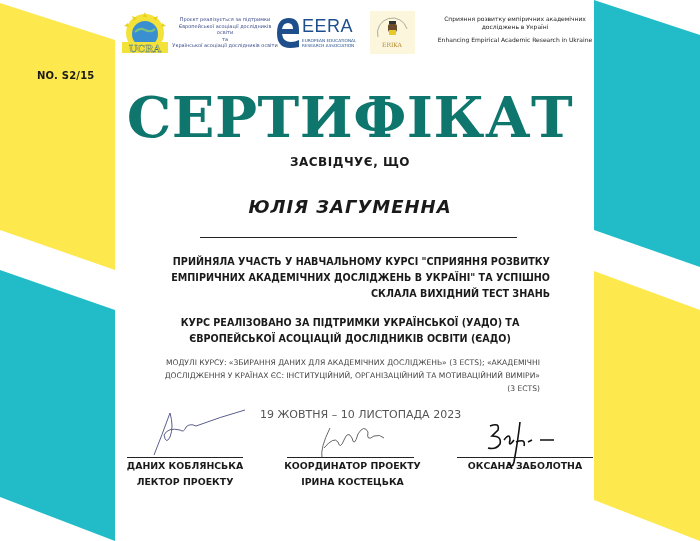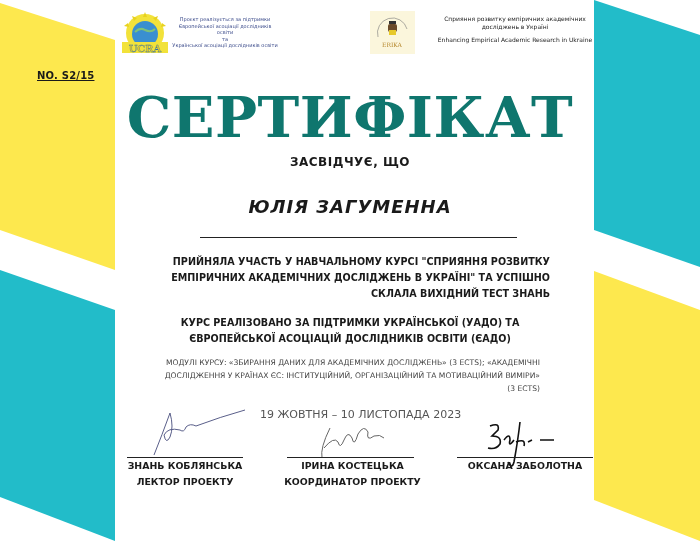--- a/index.html
+++ b/index.html
@@ -1,19 +1,19 @@
 <!DOCTYPE html>
 <html><head>
 <meta charset="utf-8">
 <style>
   html, body { margin:0; padding:0; }
   body { width:700px; height:541px; position:relative; overflow:hidden; background:#ffffff; font-family:"DejaVu Sans", sans-serif; color:#1a1a1a; }
   .bg { position:absolute; left:0; top:0; width:700px; height:541px; }
   .abs { position:absolute; }
-  .cert-no { left:37px; top:70px; font-size:10px; font-weight:bold; letter-spacing:0.2px; color:#1a1a1a;text-decoration:underline; }
+  .cert-no { left:37px; top:70px; font-size:10px; font-weight:bold; letter-spacing:0.2px; color:#1a1a1a; }
   .logos { left:118px; top:8px; width:480px; height:48px; }
   .logo-text-small { font-size:5px; line-height:6.5px; color:#333; text-align:center; }
   .title { left:0; width:700px; top:82px; text-align:center; font-family:"DejaVu Serif", serif; font-weight:bold; font-size:56px; letter-spacing:0.5px; color:#0f766e; line-height:70px; }
   .subtitle { left:0; width:700px; top:155px; text-align:center; font-size:12px; font-weight:bold; letter-spacing:0.5px; }
   .name { left:0; width:700px; top:196px; text-align:center; font-size:18px; font-weight:bold; font-style:italic; letter-spacing:1px; }
   .name-line { left:200px; top:237px; width:317px; height:1px; background:#222; }
   .para1 { left:150px; width:400px; top:254px; text-align:right; font-size:9.6px; font-weight:bold; line-height:16px; }
   .para2 { left:150px; width:400px; top:315px; text-align:center; font-size:9.6px; font-weight:bold; line-height:16px; }
   .modules { left:160px; width:380px; top:356px; text-align:right; font-size:7.6px; line-height:13px; color:#444; }
   .dates { left:260px; width:230px; top:408px; font-size:11px; color:#555; }
@@ -51,20 +51,30 @@
     <rect x="2" y="30" width="46" height="11" fill="#F2E23A"></rect>
     <text x="25" y="39.5" text-anchor="middle" font-family="DejaVu Serif, serif" font-weight="bold" font-size="10" fill="#E3C82A" stroke="#2A6FB0" stroke-width="0.3">UCRA</text>
   </svg>
   <div class="abs logo-text-small" style="left:52px;top:8px;width:110px;">
     <div style="color:#3a4a8a">Проєкт реалізується за підтримки</div>
     <div style="color:#3a4a8a">Європейської асоціації дослідників освіти</div>
     <div style="color:#3a4a8a">та</div>
     <div style="color:#3a4a8a">Української асоціації дослідників освіти</div>
   </div>
 
+  <div class="abs" style="left:158px;top:6px;width:100px;height:38px;">
+    <svg class="abs" style="left:0;top:2px;width:24px;height:32px;" viewBox="0 0 24 32">
+      <path d="M23,18 H6 Q7,26 15,26 Q19,26 23,24 V31 Q18,32 14,32 Q1,32 1,17 Q1,2 13,2 Q23,2 23,14 Z M6,13 H17 Q17,7 12,7 Q7,7 6,13 Z" fill="#1F4E8C"></path>
+    </svg>
+    <div class="abs" style="left:26px;top:2px;font-size:18px;letter-spacing:0.5px;color:#1F4E8C;font-family:'Liberation Sans',sans-serif;line-height:20px;">EERA</div>
+    <div class="abs" style="left:26px;top:24px;font-size:4.2px;line-height:5px;color:#1F4E8C;">
+      <div>EUROPEAN EDUCATIONAL</div>
+      <div>RESEARCH ASSOCIATION</div>
+    </div>
+  </div>
 
   <div class="abs" style="left:252px;top:3px;width:45px;height:43px;background:#FBF6DC;">
     <svg style="width:45px;height:43px;" viewBox="0 0 45 43">
       <path d="M8,26 A15,15 0 0 1 37,18" stroke="#777" stroke-width="0.6" fill="none"></path>
       <rect x="19" y="10" width="7" height="3" fill="#333"></rect>
       <rect x="18" y="13" width="9" height="8" rx="2" fill="#6B4B2A"></rect>
       <rect x="19" y="19" width="7" height="5" fill="#E7C92C"></rect>
       <text x="22" y="36" text-anchor="middle" font-family="DejaVu Serif, serif" font-size="6" fill="#B5862A">ERIKA</text>
     </svg>
   </div>
@@ -85,31 +95,31 @@
 <div class="abs para2">КУРС РЕАЛІЗОВАНО ЗА ПІДТРИМКИ УКРАЇНСЬКОЇ (УАДО) ТА ЄВРОПЕЙСЬКОЇ АСОЦІАЦІЙ ДОСЛІДНИКІВ ОСВІТИ (ЄАДО)</div>
 <div class="abs modules">МОДУЛІ КУРСУ: «ЗБИРАННЯ ДАНИХ ДЛЯ АКАДЕМІЧНИХ ДОСЛІДЖЕНЬ» (3 ECTS); «АКАДЕМІЧНІ ДОСЛІДЖЕННЯ У КРАЇНАХ ЄС: ІНСТИТУЦІЙНИЙ, ОРГАНІЗАЦІЙНИЙ ТА МОТИВАЦІЙНИЙ ВИМІРИ» (3 ECTS)</div>
 
 <div class="abs dates">19 ЖОВТНЯ – 10 ЛИСТОПАДА 2023</div>
 
 <svg class="sig" style="left:140px;top:405px;width:110px;height:55px;" viewBox="0 0 110 55">
   <path d="M30,8 Q22,30 14,50 M30,8 Q34,22 30,32 Q26,40 24,30 Q28,22 40,25 Q44,28 46,22 Q50,18 56,21 Q80,12 105,5" stroke="#5a5f8a" stroke-width="1" fill="none"></path>
 </svg>
 <div class="abs sig-line" style="left:127px;top:457px;width:116px;"></div>
 <div class="abs sig-name" style="left:115px;top:458px;width:140px;">
-  <div>ЗНАНЬ КОБЛЯНСЬКА</div>
+  <div>ДАНИХ КОБЛЯНСЬКА</div>
   <div>ЛЕКТОР ПРОЕКТУ</div>
 </div>
 
 <svg class="sig" style="left:310px;top:418px;width:80px;height:42px;" viewBox="0 0 80 42">
   <path d="M20,10 Q10,30 12,40 M14,30 Q24,18 28,24 Q30,32 34,22 Q38,12 42,20 Q44,30 48,16 Q54,6 58,14 Q56,24 64,18 Q70,16 74,20" stroke="#666" stroke-width="1" fill="none"></path>
 </svg>
 <div class="abs sig-line" style="left:287px;top:457px;width:127px;"></div>
 <div class="abs sig-name" style="left:275px;top:458px;width:155px;">
+  <div>КООРДИНАТОР ПРОЕКТУ</div>
   <div>ІРИНА КОСТЕЦЬКА</div>
-  <div>КООРДИНАТОР ПРОЕКТУ</div>
 </div>
 
 <svg class="sig" style="left:480px;top:418px;width:100px;height:55px;" viewBox="0 0 100 55">
   <path d="M10,8 Q20,4 18,12 Q14,16 12,18 Q22,18 20,26 Q16,32 8,30 M24,22 Q30,14 30,22 Q28,30 34,22 M40,4 Q38,22 34,44 Q32,52 28,44 M36,24 Q46,20 44,28 M48,24 L52,22 M60,22 L74,22" stroke="#111" stroke-width="1.6" fill="none"></path>
 </svg>
 <div class="abs sig-line" style="left:457px;top:457px;width:136px;"></div>
 <div class="abs sig-name" style="left:450px;top:458px;width:150px;">
   <div>ОКСАНА ЗАБОЛОТНА</div>
 </div>
 

